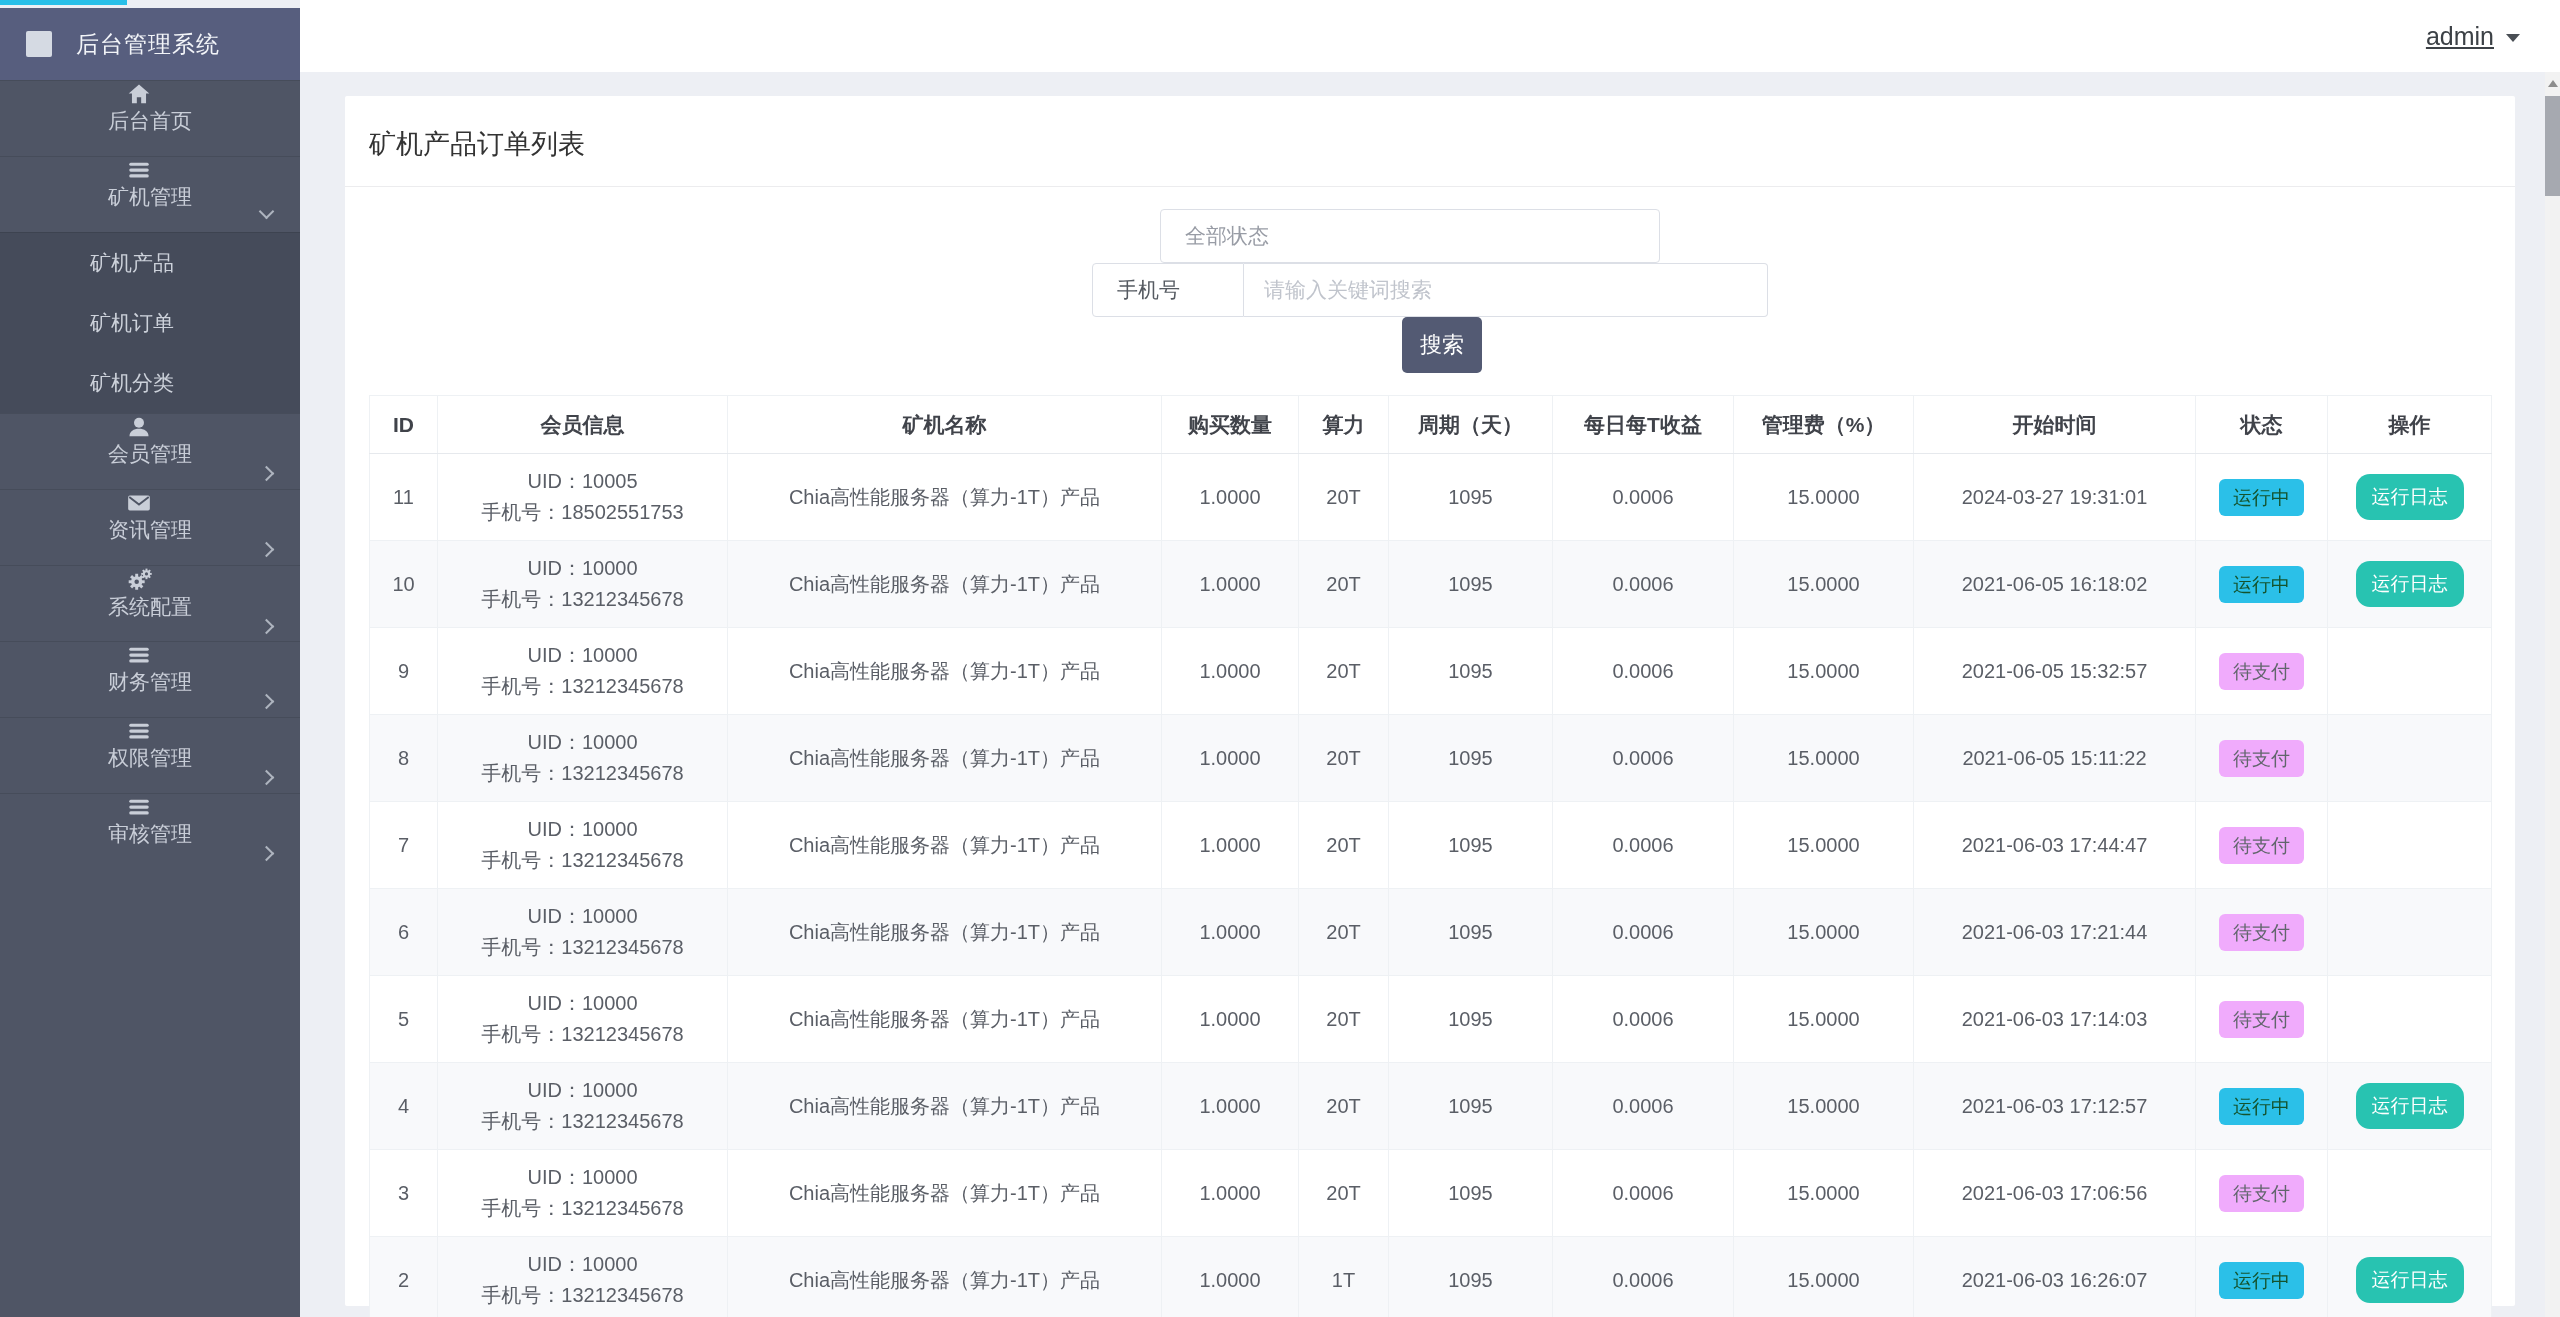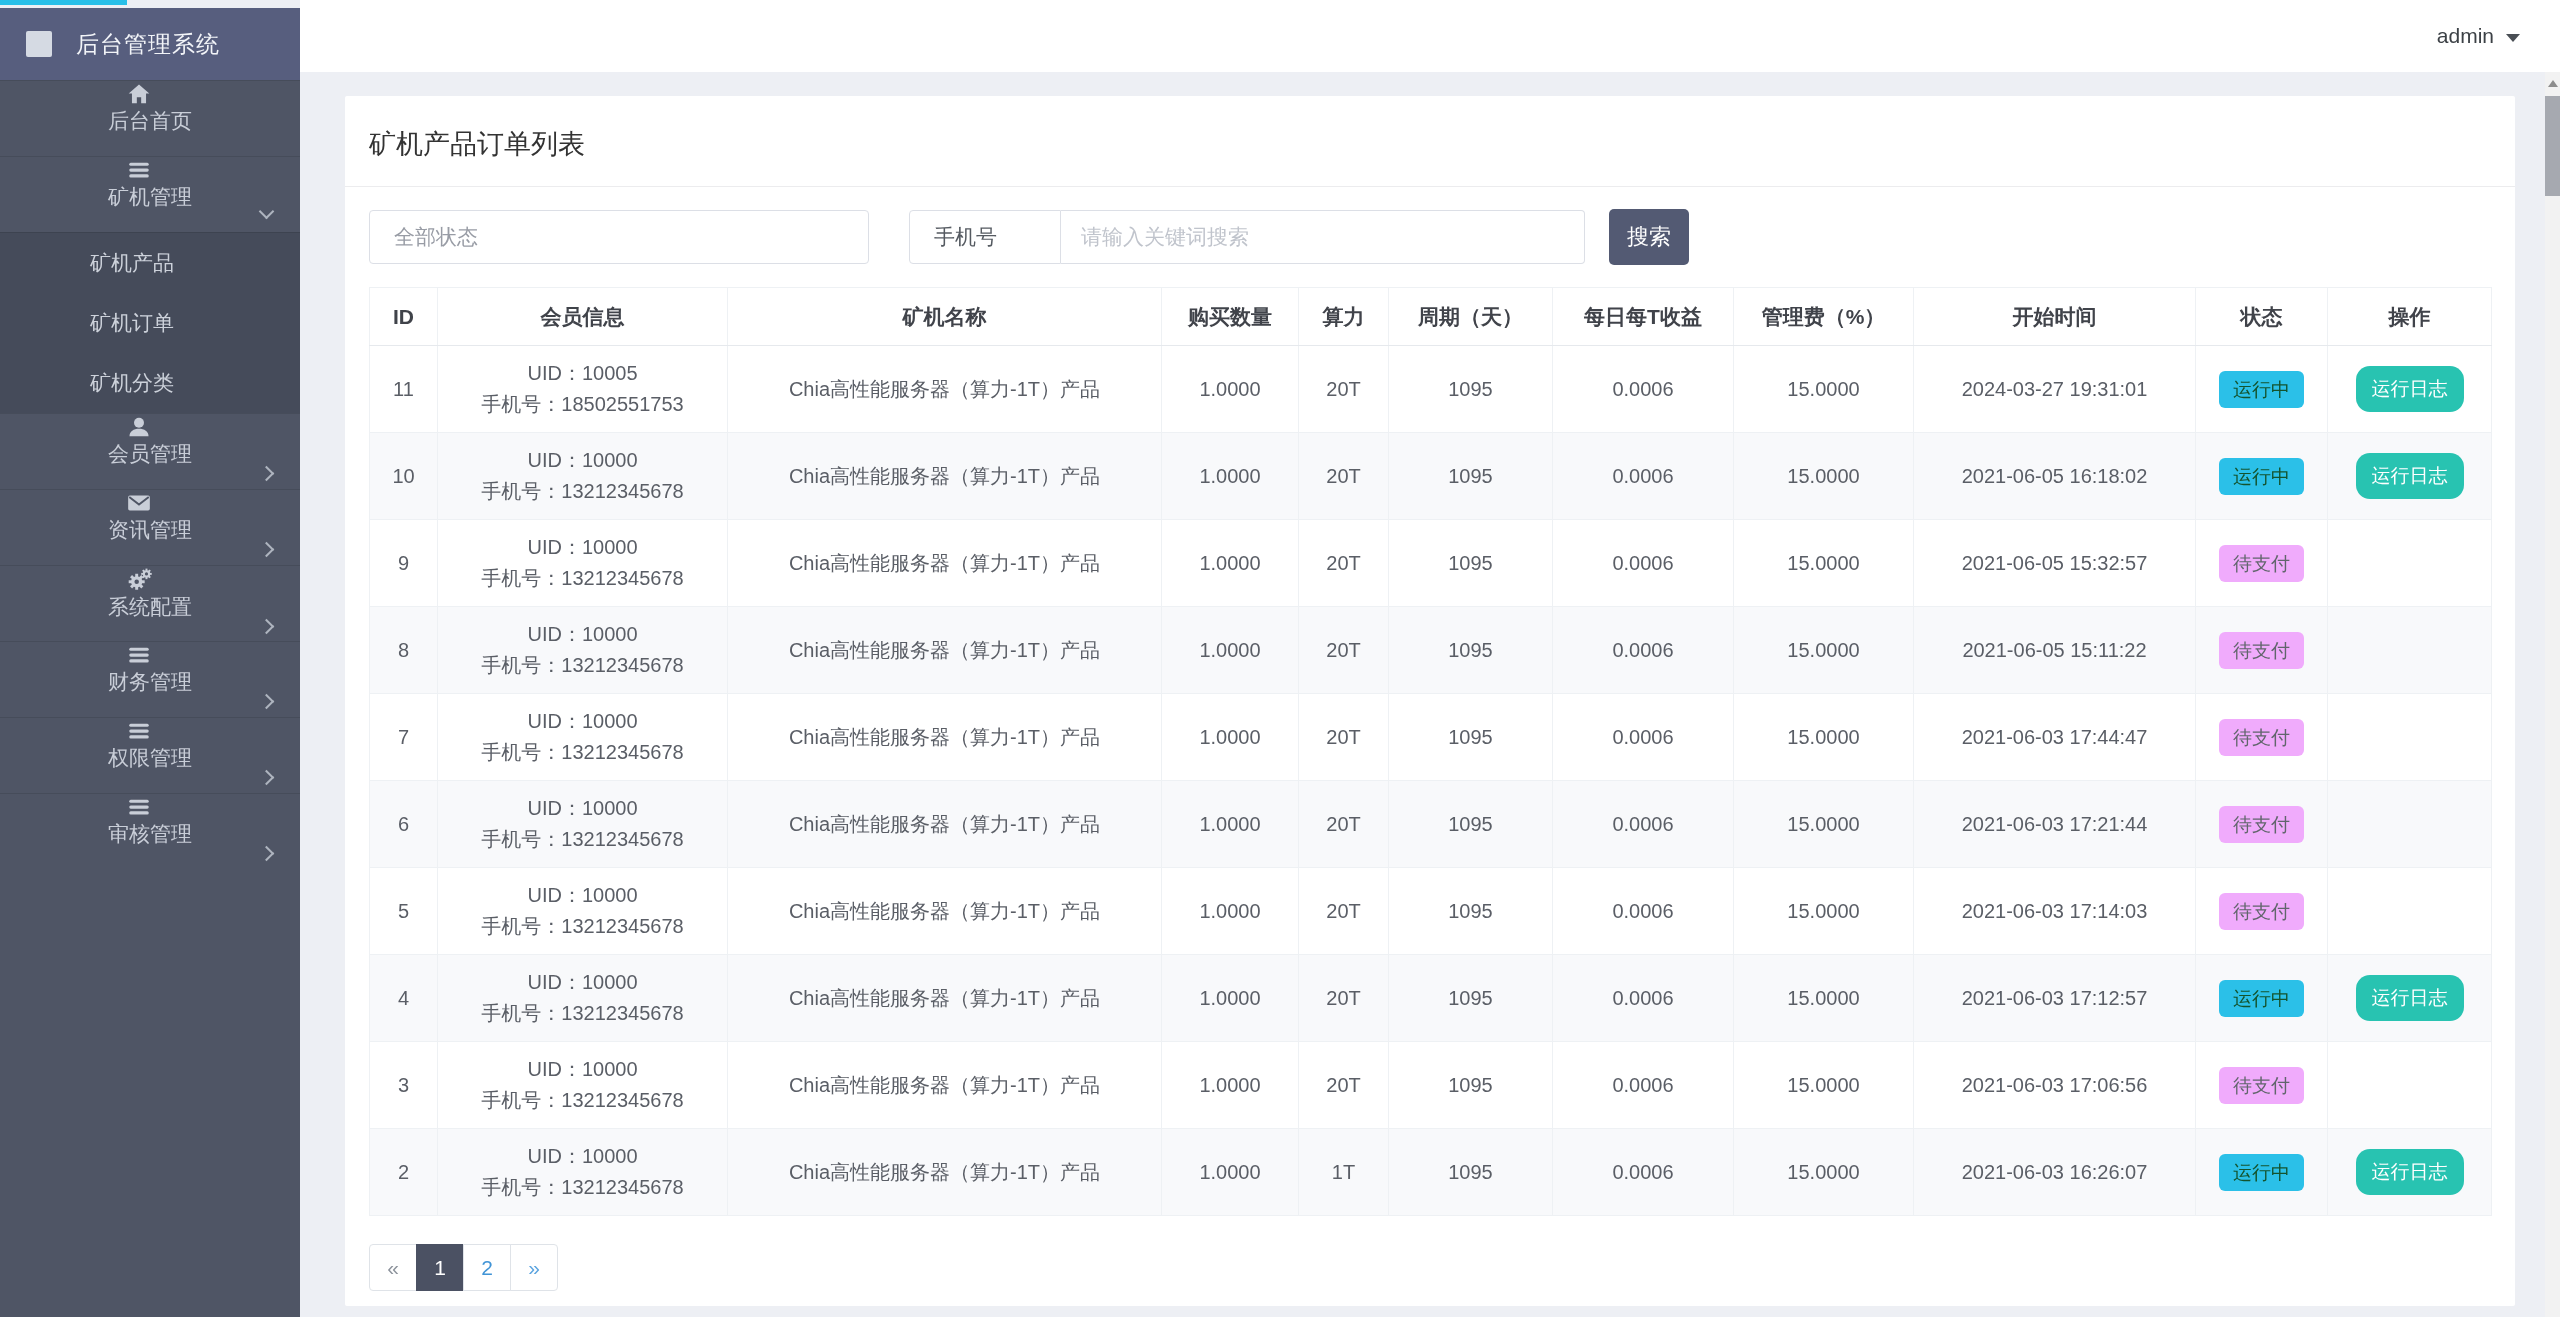--- a/index.html
+++ b/index.html
@@ -31,42 +31,42 @@
   .chev.right { transform:rotate(-45deg); }
   .chev.down  { transform:rotate(45deg); margin-top:-5px; }
   .submenu { background:#454b5a; border-top:1px solid rgba(0,0,0,.10); }
   .submenu-item { height:60px; display:flex; align-items:center; padding-left:90px;
     color:#ccd1da; font-size:21px; cursor:pointer; }
 
   
   .topbar { position:absolute; left:300px; top:0; width:2260px; height:72px;
     background:#ffffff; display:flex; align-items:center; justify-content:flex-end; }
   .user-menu { display:flex; align-items:center; margin-right:40px; cursor:pointer; }
-  .user-name { font-size:21px; color:#3c4146; margin-right:12px; }
+  .user-name { font-size:25px; color:#3c4146; margin-right:12px;text-decoration:underline; }
   .caret { width:0; height:0; border-left:7px solid transparent;
     border-right:7px solid transparent; border-top:8px solid #4a4f55; margin-top:3px; }
 
   
   .scrollbar { position:absolute; right:0; top:72px; width:15px; height:1245px;
     background:#f2f2f2; z-index:25; }
   .scroll-arrow { height:22px; display:flex; align-items:center; justify-content:center; }
   .tri-up { width:0; height:0; border-left:5px solid transparent;
     border-right:5px solid transparent; border-bottom:7px solid #8d8d8d; }
   .scroll-thumb { position:absolute; top:24px; left:0; width:15px; height:100px;
     background:#a6a9b0; }
 
   
   .content { position:absolute; left:300px; top:72px; width:2245px; height:1245px; }
   .card { position:absolute; left:45px; top:24px; width:2170px; height:1210px;
     background:#ffffff; border-radius:2px; }
   .page-title { font-size:27px; font-weight:400; color:#333;
     padding:30px 24px 24px 24px; }
   .card-divider { height:1px; background:#ececee; }
 
-  .filters { display:flex; align-items:center; margin:22px 24px 0 24px; }
+  .filters { display:flex; align-items:center; margin:22px 24px 0 24px;flex-direction:column; }
   .select { height:54px; border:1px solid #dcdfe6; border-radius:4px; background:#fff;
     display:flex; align-items:center; padding:0 24px; font-size:21px; cursor:pointer; }
   .status-select { width:500px; color:#989ca5; margin-right:40px; }
   .input-group { display:flex; }
   .field-select { width:152px; color:#555a61; border-radius:4px 0 0 4px; }
   .keyword-input { width:524px; height:54px; border:1px solid #dcdfe6; border-left:none;
     border-radius:0 4px 4px 0; font-size:21px; padding:0 20px; color:#333; outline:none;
     font-family:inherit; }
   .keyword-input::placeholder { color:#c0c4cc; }
   .search-btn { margin-left:24px; width:80px; height:56px; background:#535a73;

